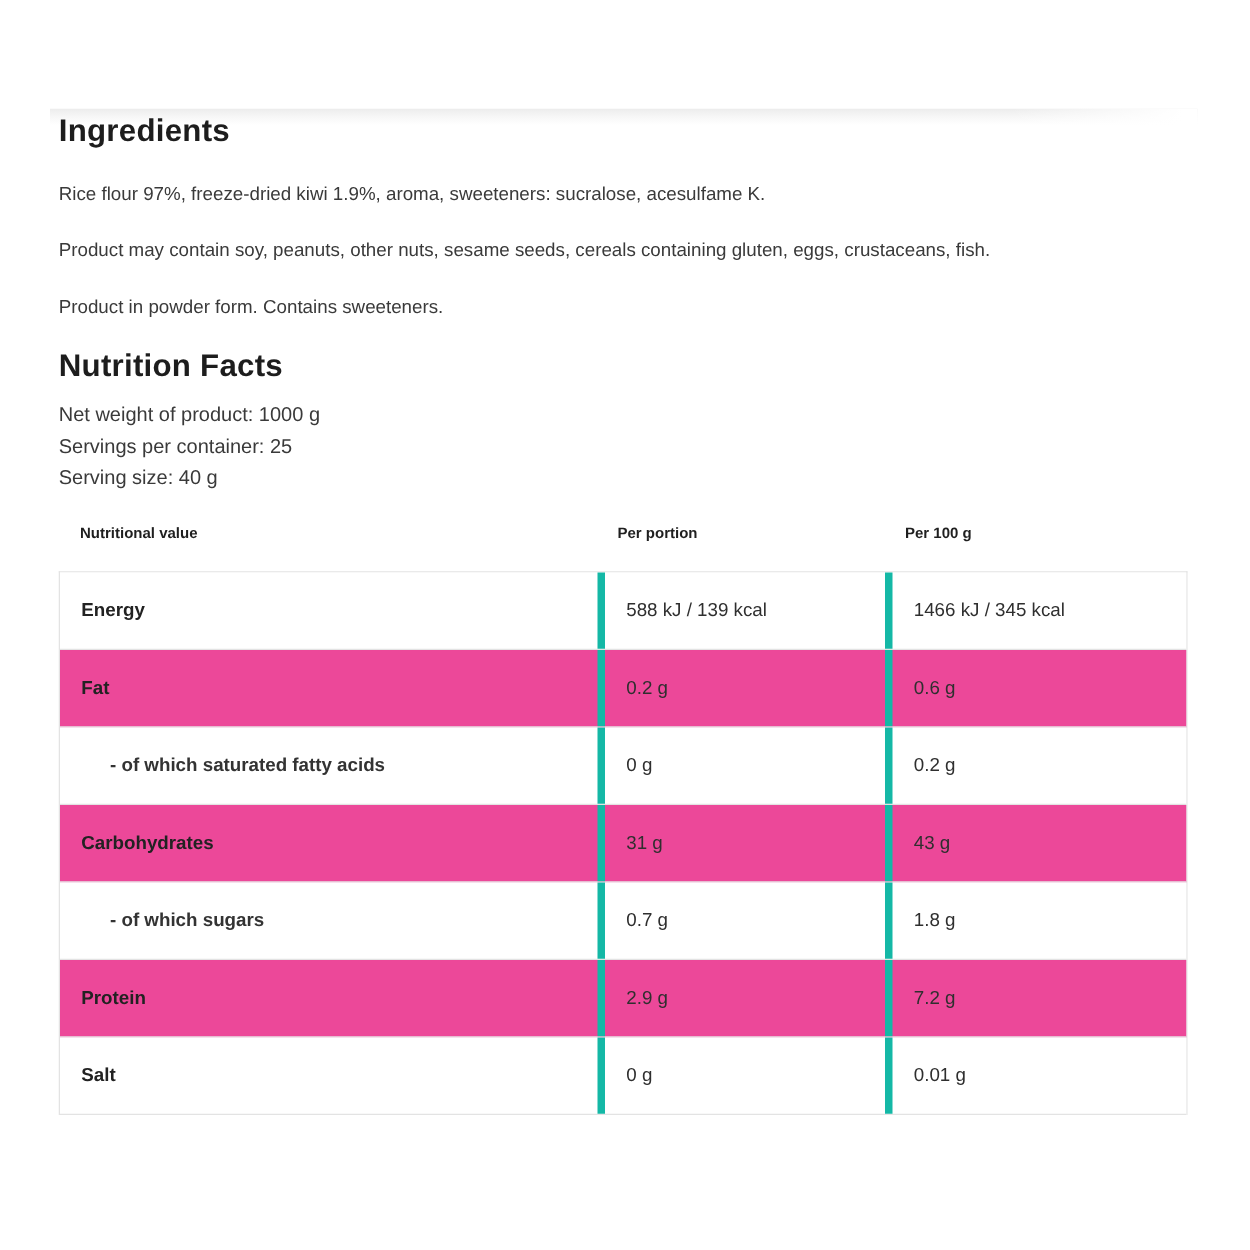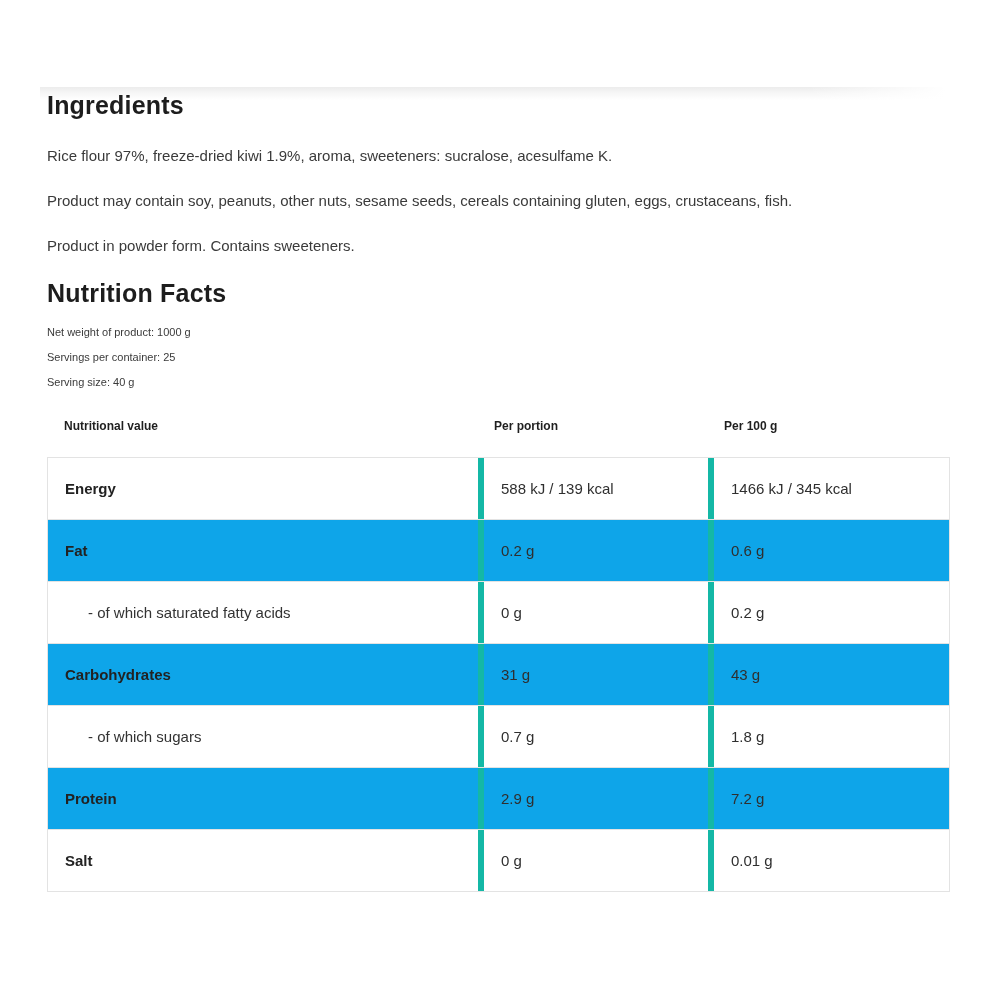--- a/index.html
+++ b/index.html
@@ -53,21 +53,21 @@
     color: #3a3a3a;
     margin: 0;
   }
   .ingredients p.p-first { margin-top: 25px; }
   .ingredients p + p { margin-top: 24px; }
 
   .nutrition { margin-top: 22px; }
 
   .nutrition-meta { margin-top: 12px; }
   .nutrition-meta .meta-line {
-    font-size: 11px;
+    font-size: 16px;
     line-height: 25px;
     color: #3a3a3a;
   }
 
   
   .ntable { margin-top: 12px; }
 
   .ntable-head {
     display: grid;
     grid-template-columns: 430px 230px 1fr;
@@ -87,33 +87,33 @@
     border: 1px solid #e3e3e3;
     border-bottom: none;
   }
   .trow {
     display: grid;
     grid-template-columns: 430px 230px 1fr;
     height: 62px;
     border-bottom: 1px solid #e3e3e3;
     background: #ffffff;
   }
-  .trow.row-shaded { background: #0ea5e9; }
+  .trow.row-shaded { background: #ec4899; }
   .cell {
     display: flex;
     align-items: center;
     padding-left: 17px;
     font-size: 15px;
     color: #2f2f2f;
     height: 100%;
   }
   .cell + .cell { border-left: 6px solid #14b8a6; }
   .cell-name { font-weight: 700; color: #222222; }
   .trow.row-sub .cell-name {
-    font-weight: 400;
+    font-weight: 700;
     color: #333333;
     padding-left: 40px;
   }
 </style>
 </head>
 <body>
 
 <div class="top-divider"></div>
 
 <div class="page">

